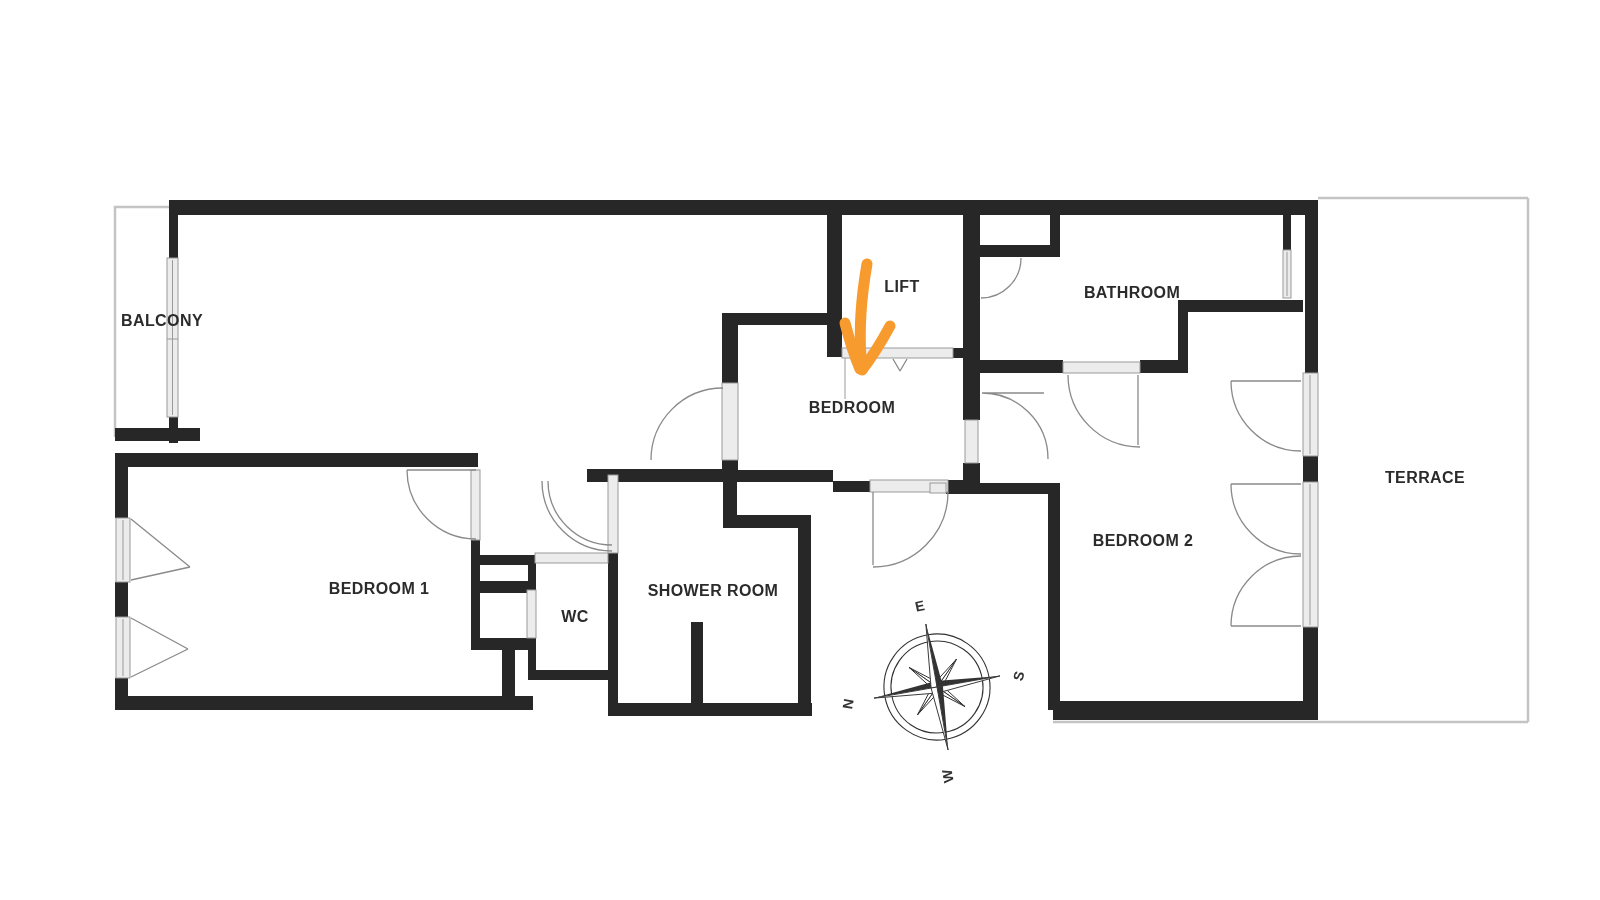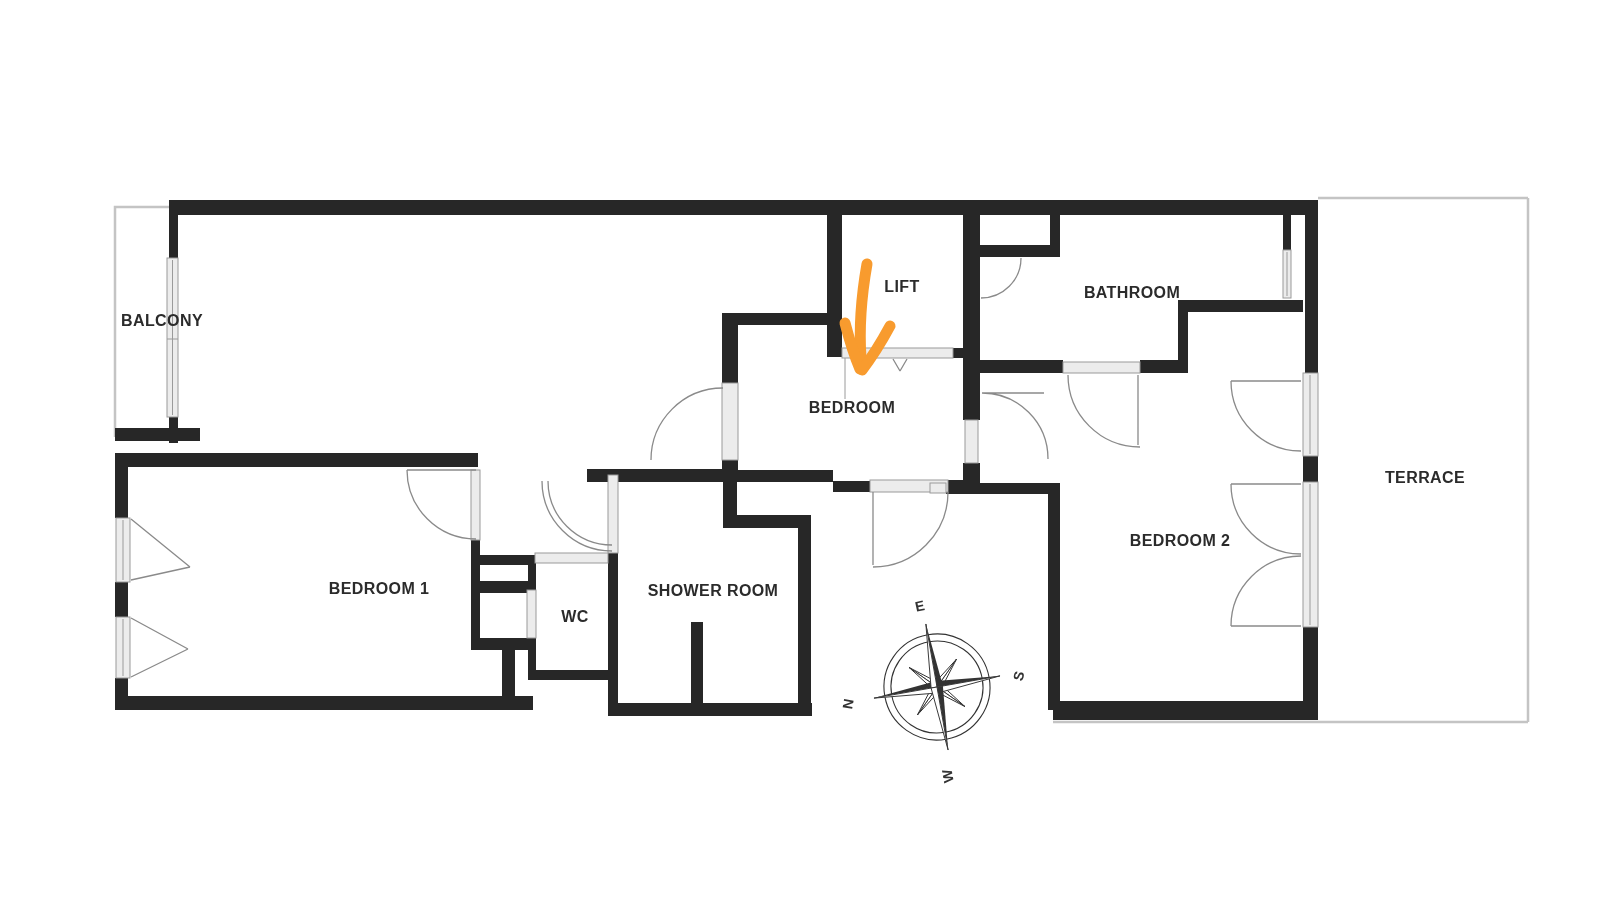--- a/index.html
+++ b/index.html
@@ -156,21 +156,21 @@
       <path d="M867,264 Q858,315 861,358"></path>
       <path d="M845,323 Q852,350 860,369"></path>
       <path d="M890,326 Q876,352 862,370"></path>
     </g>
   </svg>
 
   <div class="room-label" style="left:162px;top:321px;">BALCONY</div>
   <div class="room-label" style="left:902px;top:287px;">LIFT</div>
   <div class="room-label" style="left:852px;top:408px;">BEDROOM</div>
   <div class="room-label" style="left:1132px;top:293px;">BATHROOM</div>
-  <div class="room-label" style="left:1143px;top:541px;margin-left:37px;">BEDROOM 2</div>
+  <div class="room-label" style="left:1143px;top:541px;">BEDROOM 2</div>
   <div class="room-label" style="left:1425px;top:462px;margin-top:16px;">TERRACE</div>
   <div class="room-label" style="left:333px;top:589px;margin-left:46px;">BEDROOM 1</div>
   <div class="room-label" style="left:575px;top:617px;">WC</div>
   <div class="room-label" style="left:713px;top:591px;">SHOWER ROOM</div>
 
   <div class="compass-letter" style="left:915px;top:598px;transform:rotate(-12deg);">E</div>
   <div class="compass-letter" style="left:1014px;top:668px;transform:rotate(-75deg);">S</div>
   <div class="compass-letter" style="left:843px;top:696px;transform:rotate(-80deg);">N</div>
   <div class="compass-letter" style="left:941px;top:768px;transform:rotate(-100deg);">W</div>
 

